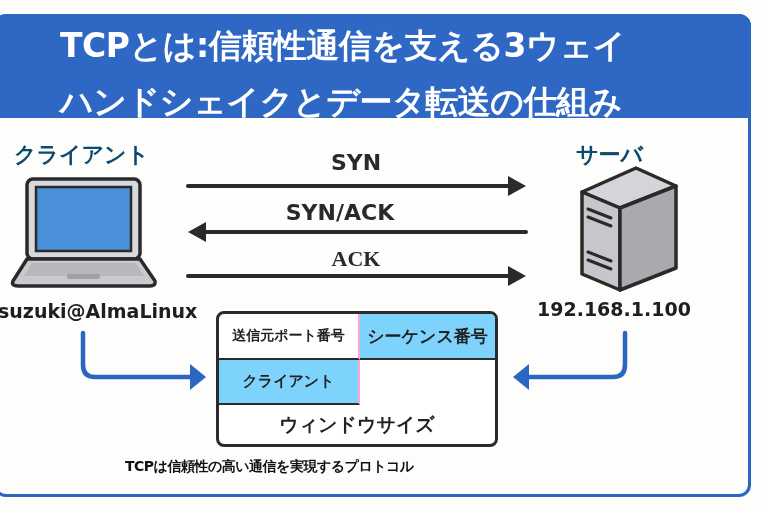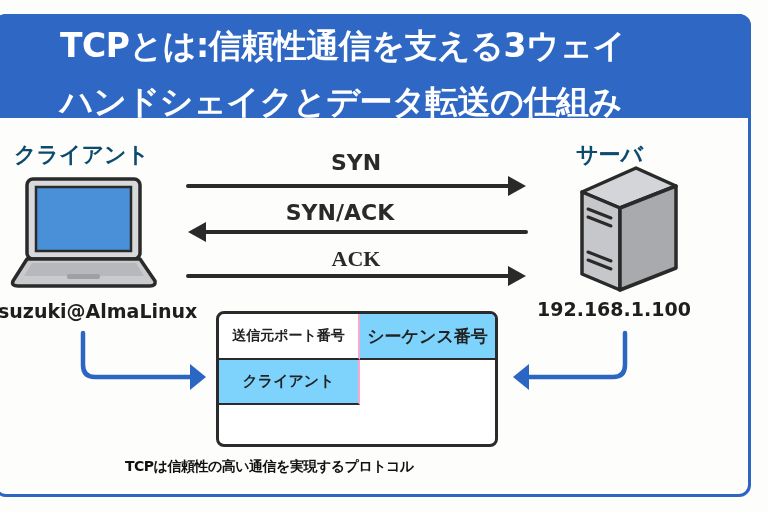--- a/index.html
+++ b/index.html
@@ -123,15 +123,16 @@
   </g>
 </svg>
 
 <div class="host-label" style="left:-2px; top:300px;">suzuki@AlmaLinux</div>
 <div class="host-label" style="left:537px; top:298px;">192.168.1.100</div>
 
 <div class="hdr-table">
   <div class="cell small">送信元ポート番号</div>
   <div class="cell mid shade r">シーケンス番号</div>
   <div class="cell small shade" style="font-size:15px;">クライアント</div>
+  <div class="cell full">ウィンドウサイズ</div>
 </div>
 
 <div class="caption">TCPは信頼性の高い通信を実現するプロトコル</div>
 
 </body></html>

